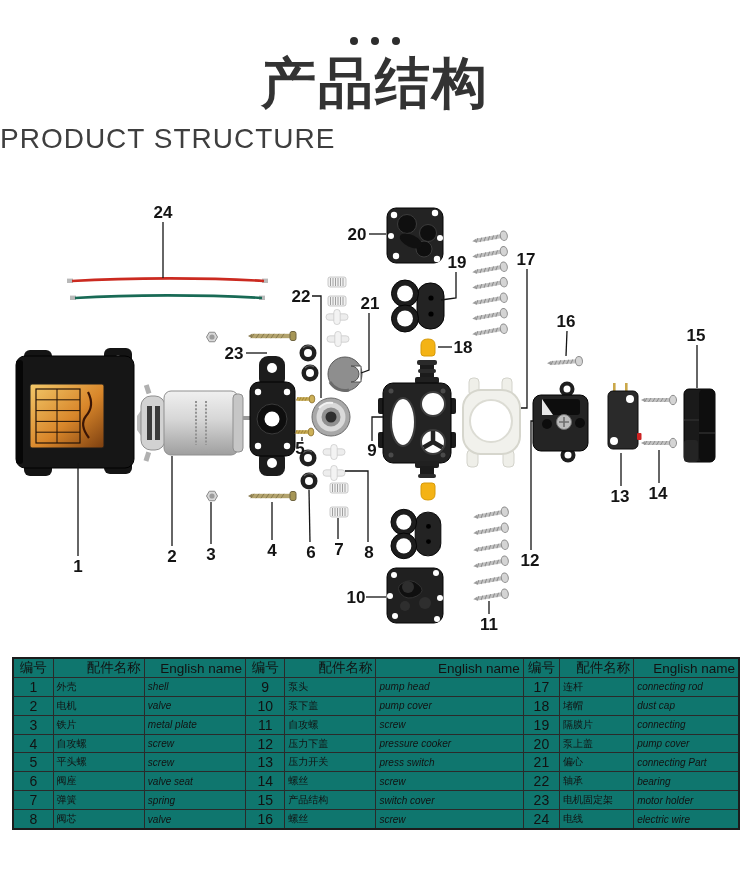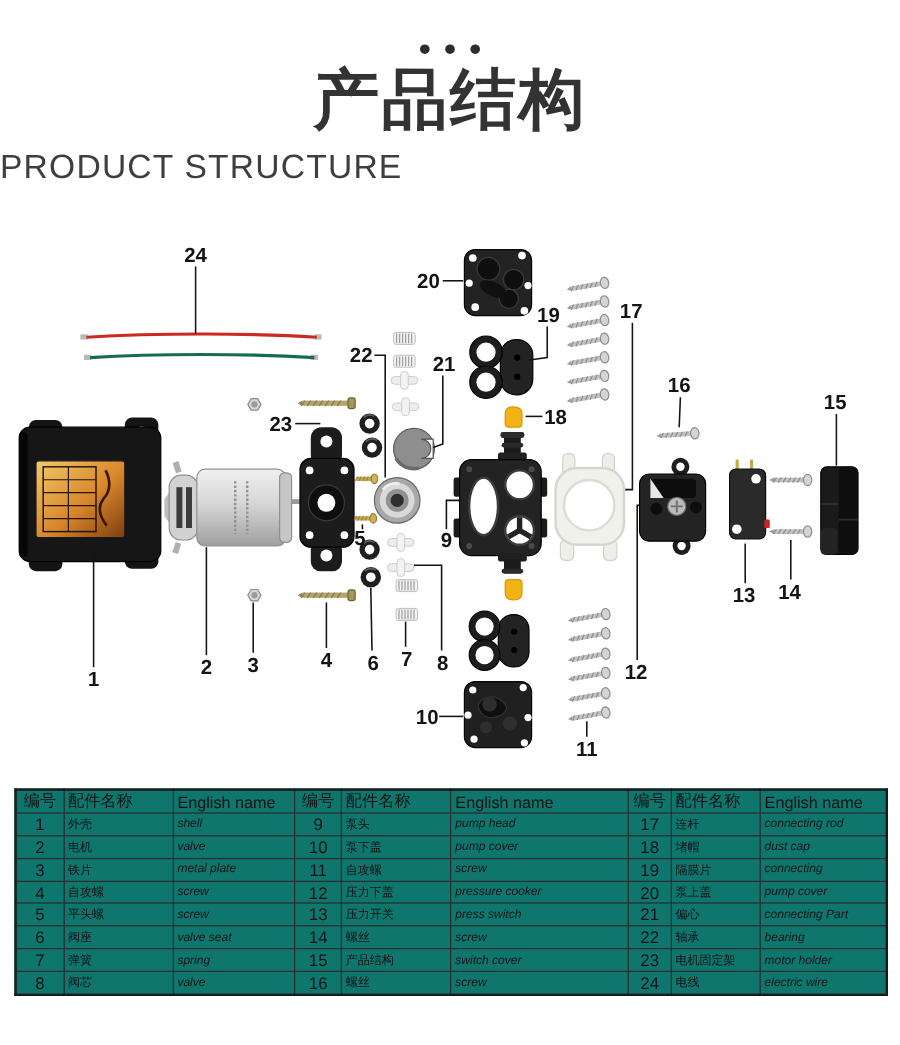--- a/index.html
+++ b/index.html
@@ -20,21 +20,21 @@
   #diagram{position:absolute;left:0;top:175px;}
   .plabel{font-family:"Liberation Sans","DejaVu Sans",sans-serif;font-size:17px;font-weight:600;fill:#141414;text-anchor:middle;}
   #parts-table{
     position:absolute;left:12px;top:657px;width:728px;height:173px;
     border-collapse:collapse;table-layout:fixed;background:#0f766e;color:#121212;
     border:2px solid #1c1c1c;
   }
   #parts-table th,#parts-table td{
     border:1px solid #2a2a2a;padding:0 3px;overflow:hidden;white-space:nowrap;vertical-align:middle;
   }
-  #parts-table th{font-weight:400;font-size:13.5px;text-align:left;}
+  #parts-table th{font-weight:400;font-size:13.5px;text-align:right;}
   #parts-table th.num{text-align:center;}
   #parts-table td.num{text-align:center;font-size:14px;}
   #parts-table td.cn{font-size:10px;}
   #parts-table td.en{font-size:10px;font-style:italic;}
 </style>
 </head>
 <body>
 
 <div class="dots"><span></span><span></span><span></span></div>
 <h1 id="main-title">产品结构</h1>

